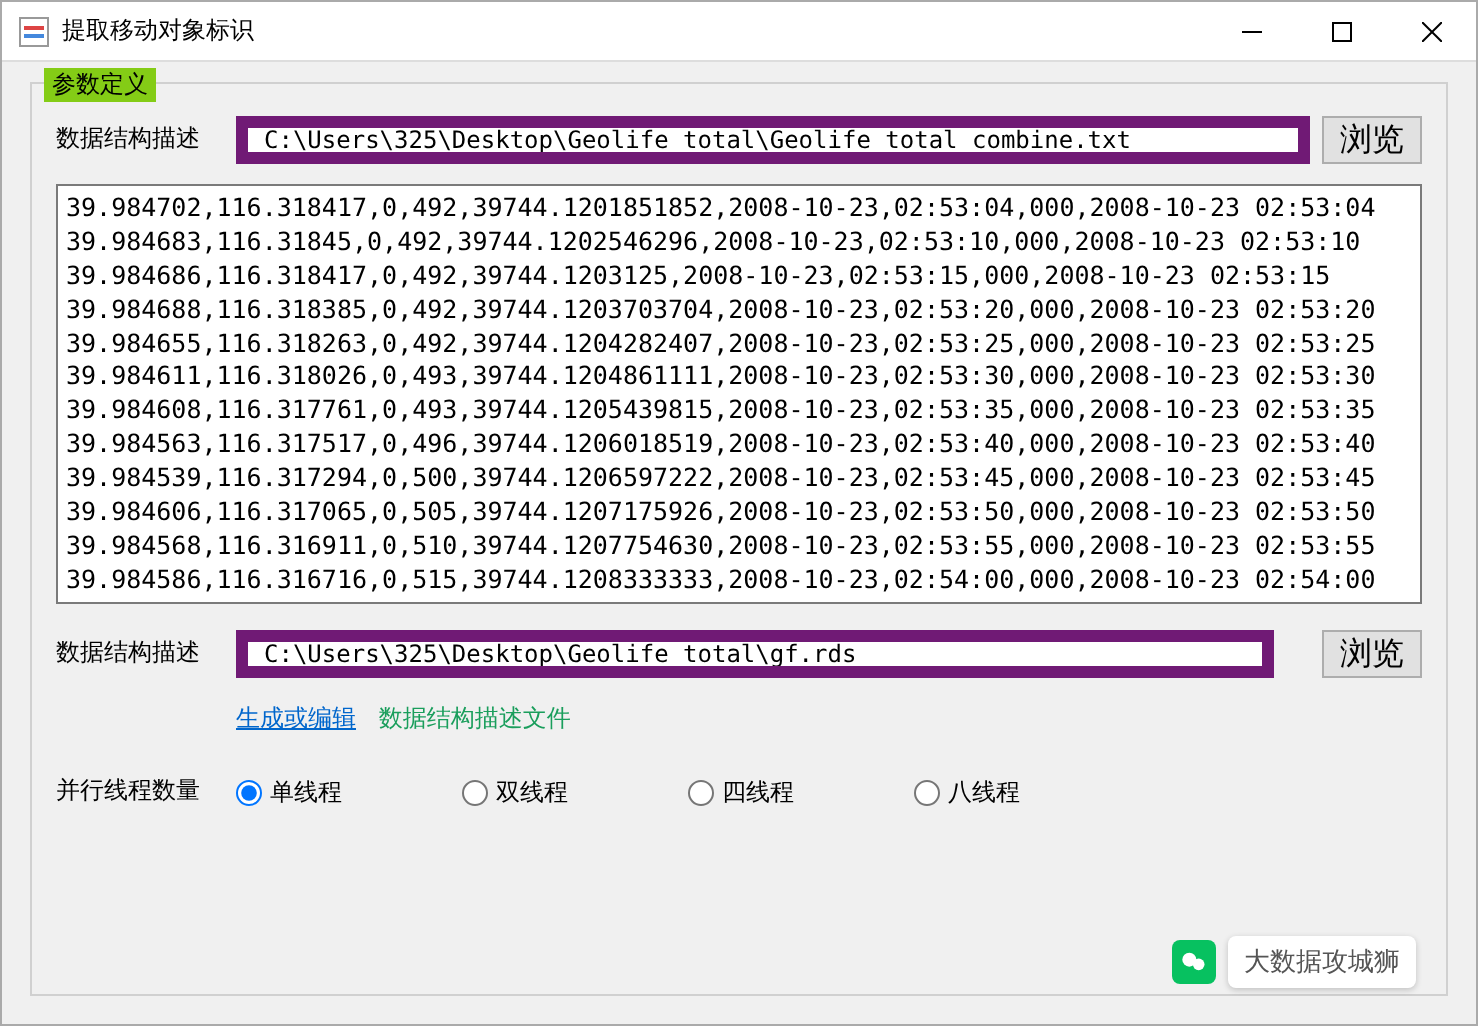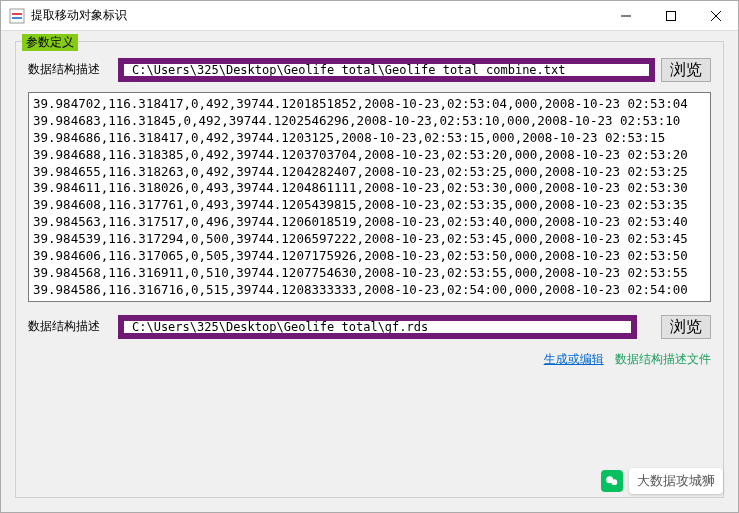--- a/index.html
+++ b/index.html
@@ -13,27 +13,27 @@
   .content { flex: 1; padding: 10px 14px 14px 14px; }
   .groupbox { border: 1px solid #d0d0d0; height: 100%; padding: 16px 12px 12px 12px; position: relative; }
   .groupbox-title { position: absolute; top: -8px; left: 6px; background: #84cc16; padding: 0 4px; font-size: 12px; }
   .row { display: flex; align-items: flex-start; margin-bottom: 10px; }
   .label { width: 90px; padding-top: 3px; font-size: 12px; }
   .row-body { flex: 1; display: flex; gap: 6px; }
   .text-input { flex: 1; height: 24px; border: 6px solid #701a75; background: #fff; padding: 2px 8px; font-size: 12px; font-family: "Consolas","SimSun",monospace; }
   .btn { width: 50px; height: 24px; border: 1px solid #adadad; background: #e1e1e1; font-size: 16px; cursor: default; }
   .textarea-wrap { flex: 1; position: relative; }
   .textarea { width: 100%; height: 210px; border: 1px solid #7a7a7a; background: #fff; padding: 3px 4px; font-size: 12.5px; font-family: "Consolas","SimSun",monospace; line-height: 1.35; overflow-y: scroll; resize: none; white-space: nowrap; }
-  .links { margin-top: 6px; font-size: 12px; text-align: right; }
+  .links { margin-top: 6px; font-size: 12px; }
   .link { color: #0066cc; text-decoration: underline; cursor: default; }
   .link-static { color: #1a9e5c; margin-left: 8px; }
   .radio-row { display: flex; gap: 60px; align-items: center; padding-top: 4px; }
   .radio-item { display: flex; align-items: center; gap: 4px; }
   .radio-item input { margin: 0; }
-  .watermark { position: absolute; bottom: 18px; right: 15px; display: flex; align-items: center; gap: 6px; }
+  .watermark { position: absolute; bottom: 18px; right: 30px; display: flex; align-items: center; gap: 6px; }
   .wm-chip { background: #fff; border-radius: 4px; padding: 4px 8px; font-size: 13px; color: #555; box-shadow: 0 1px 3px rgba(0,0,0,0.2); }
   .wm-logo { width: 22px; height: 22px; border-radius: 4px; background: #07c160; display: flex; align-items: center; justify-content: center; }
 </style>
 </head>
 <body>
 
 <div class="window">
   <div class="titlebar">
     <span class="titlebar-icon">
       <svg viewBox="0 0 16 16">
@@ -100,20 +100,41 @@
             <input type="text" class="text-input" value="C:\Users\325\Desktop\Geolife_total\gf.rds" style="">
             <button class="btn">浏览</button>
           </div>
           <div class="links">
             <span class="link">生成或编辑</span>
             <span class="link-static">数据结构描述文件</span>
           </div>
         </div>
       </div>
 
+      <div class="row" style="margin-top:16px">
+        <div class="label">并行线程数量</div>
+        <div class="radio-row" id="radio-row">
+            <label class="radio-item">
+              <input type="radio" name="threads" checked="" style="">
+              <span>单线程</span>
+            </label>
+            <label class="radio-item">
+              <input type="radio" name="threads" style="">
+              <span>双线程</span>
+            </label>
+            <label class="radio-item">
+              <input type="radio" name="threads" style="">
+              <span>四线程</span>
+            </label>
+            <label class="radio-item">
+              <input type="radio" name="threads" style="">
+              <span>八线程</span>
+            </label>
+          </div>
+      </div>
 
     </div>
   </div>
 
   <div class="watermark">
     <div class="wm-logo">
       <svg width="14" height="14" viewBox="0 0 24 24">
           <circle cx="8" cy="10" r="6" fill="#fff"></circle>
           <circle cx="16" cy="14" r="5" fill="#fff"></circle>
         </svg>

